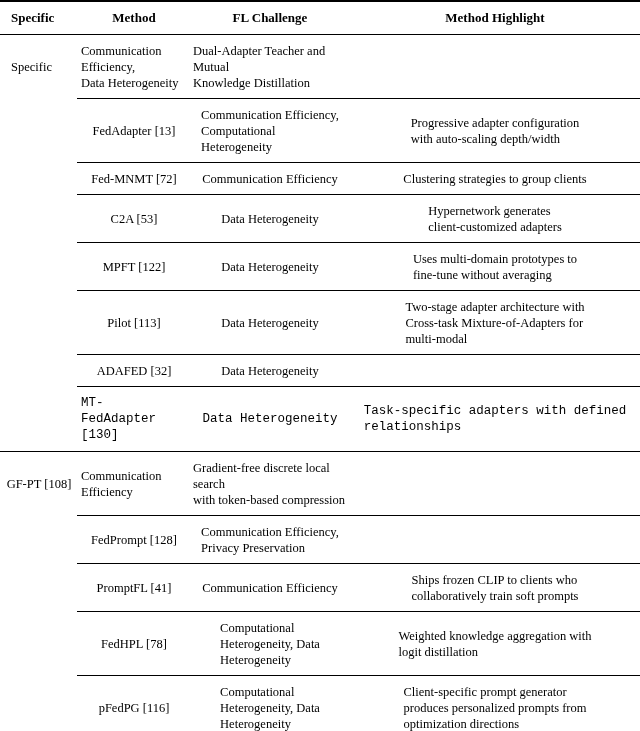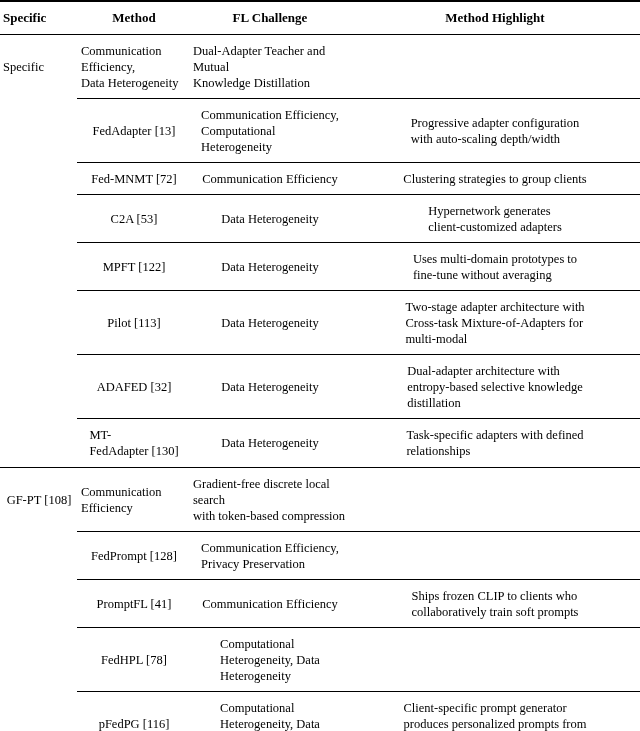--- a/index.html
+++ b/index.html
@@ -31,39 +31,40 @@
     text-align: left;
     white-space: pre-line;
     font-size: 12.5px;
     line-height: 16px;
     padding: 8px 3px;
     box-sizing: border-box;
   }
   .col1 {
     justify-content: flex-start;
     text-align: left;
-    padding-left: 3px;
+    padding-left: 11px;
   }
   .header-row .cell {
     font-weight: bold;
     font-size: 13px;
   }
   
   .sep-mid::after {
     content: "";
     position: absolute;
     left: 77px;
     right: 0;
     bottom: 0;
     height: 1px;
     background: #000;
   }
   
   .sep-full {
     border-bottom: 1px solid #000;
+    font-family: Liberation Mono, monospace;
   }
   .sep-none {
     border-bottom: none;
   }
 </style>
 </head>
 <body>
 
 <div class="paper-table">
   <div class="row header-row">
@@ -114,23 +115,20 @@
         <div class="cell col2">Pilot [113]</div>
         <div class="cell col3">Data Heterogeneity</div>
         <div class="cell col4">Two-stage adapter architecture with
 Cross-task Mixture-of-Adapters for
 multi-modal</div>
       </div>
       <div class="row sep-mid">
         <div class="cell col1"></div>
         <div class="cell col2">ADAFED [32]</div>
         <div class="cell col3">Data Heterogeneity</div>
-        <div class="cell col4">Dual-adapter architecture with
-entropy-based selective knowledge
-distillation</div>
       </div>
       <div class="row sep-full">
         <div class="cell col1"></div>
         <div class="cell col2">MT-
 FedAdapter [130]</div>
         <div class="cell col3">Data Heterogeneity</div>
         <div class="cell col4">Task-specific adapters with defined
 relationships</div>
       </div>
       <div class="row sep-mid">
@@ -151,20 +149,22 @@
         <div class="cell col3">Communication Efficiency</div>
         <div class="cell col4">Ships frozen CLIP to clients who
 collaboratively train soft prompts</div>
       </div>
       <div class="row sep-mid">
         <div class="cell col1"></div>
         <div class="cell col2">FedHPL [78]</div>
         <div class="cell col3">Computational
 Heterogeneity, Data
 Heterogeneity</div>
+        <div class="cell col4">Weighted knowledge aggregation with
+logit distillation</div>
       </div>
       <div class="row sep-none">
         <div class="cell col1"></div>
         <div class="cell col2">pFedPG [116]</div>
         <div class="cell col3">Computational
 Heterogeneity, Data
 Heterogeneity</div>
         <div class="cell col4">Client-specific prompt generator
 produces personalized prompts from
 optimization directions</div>

